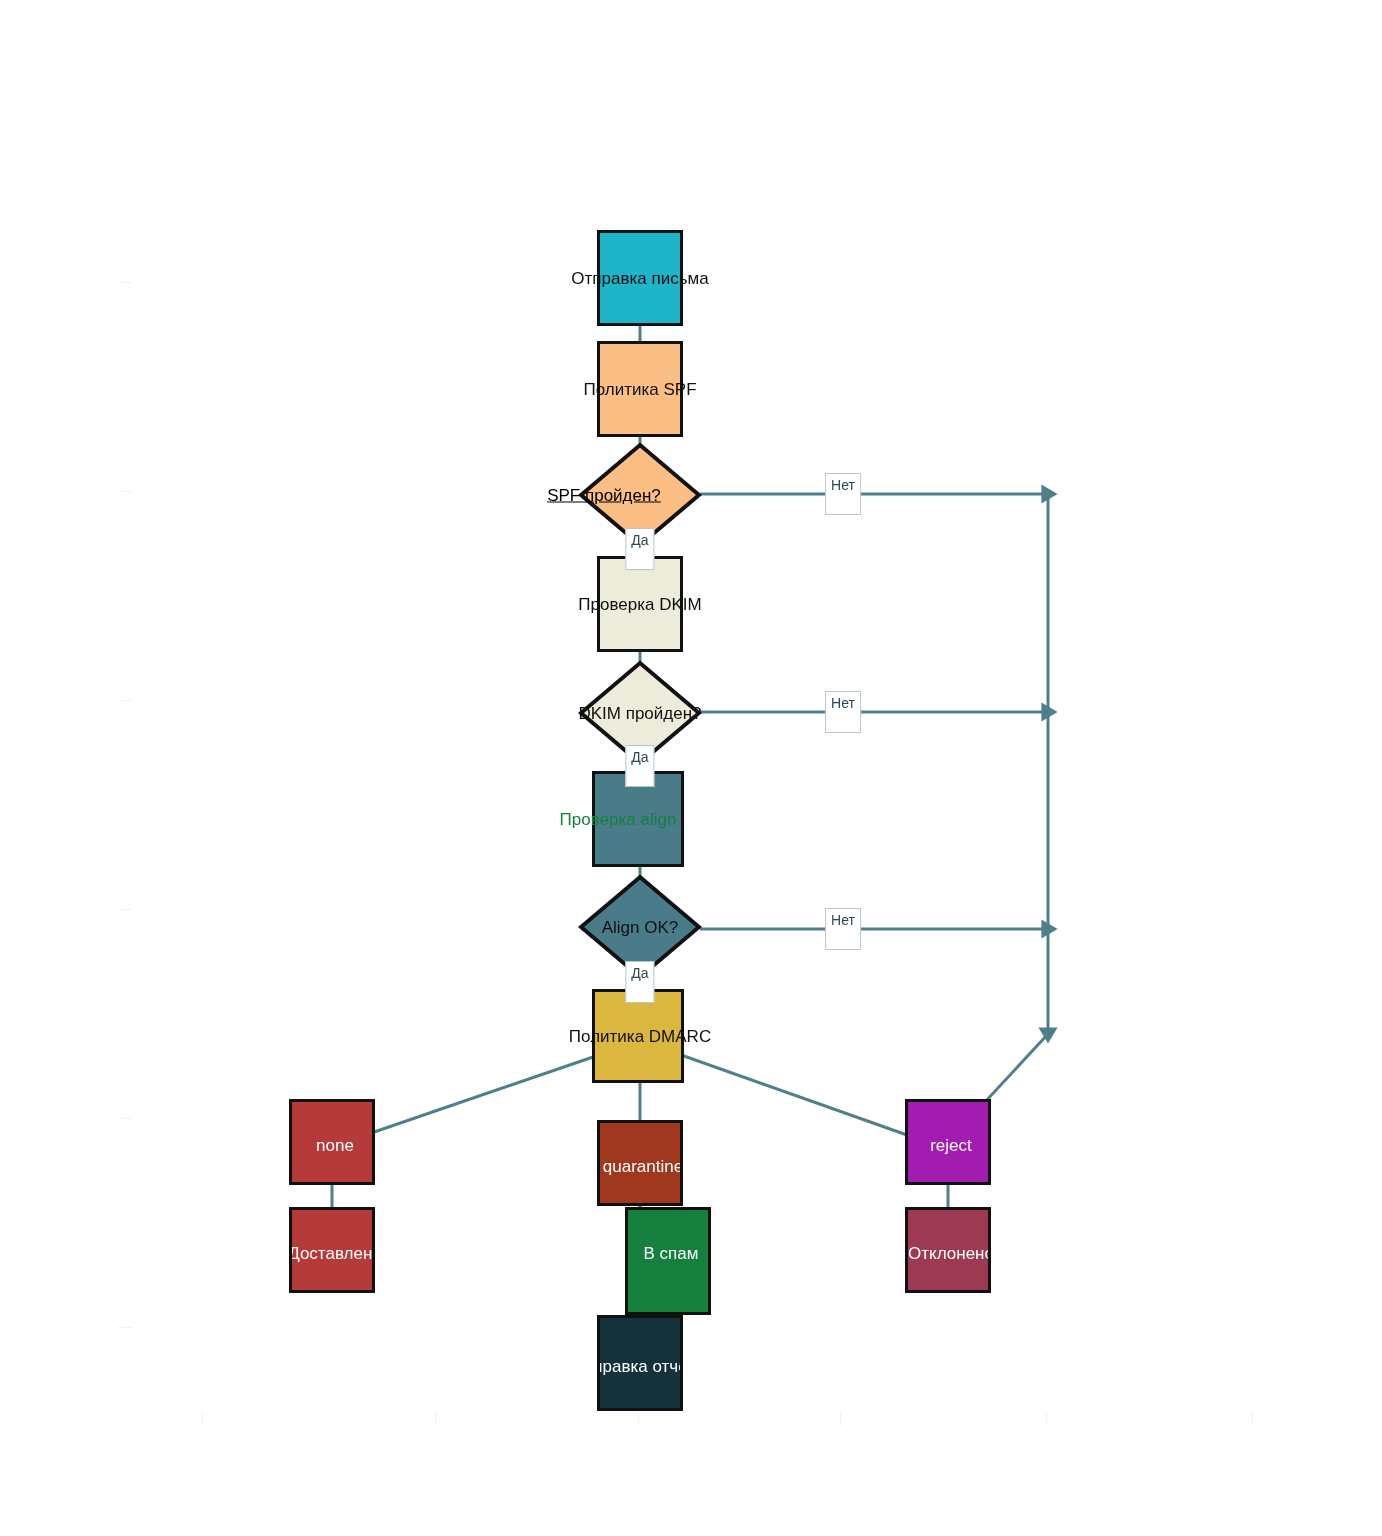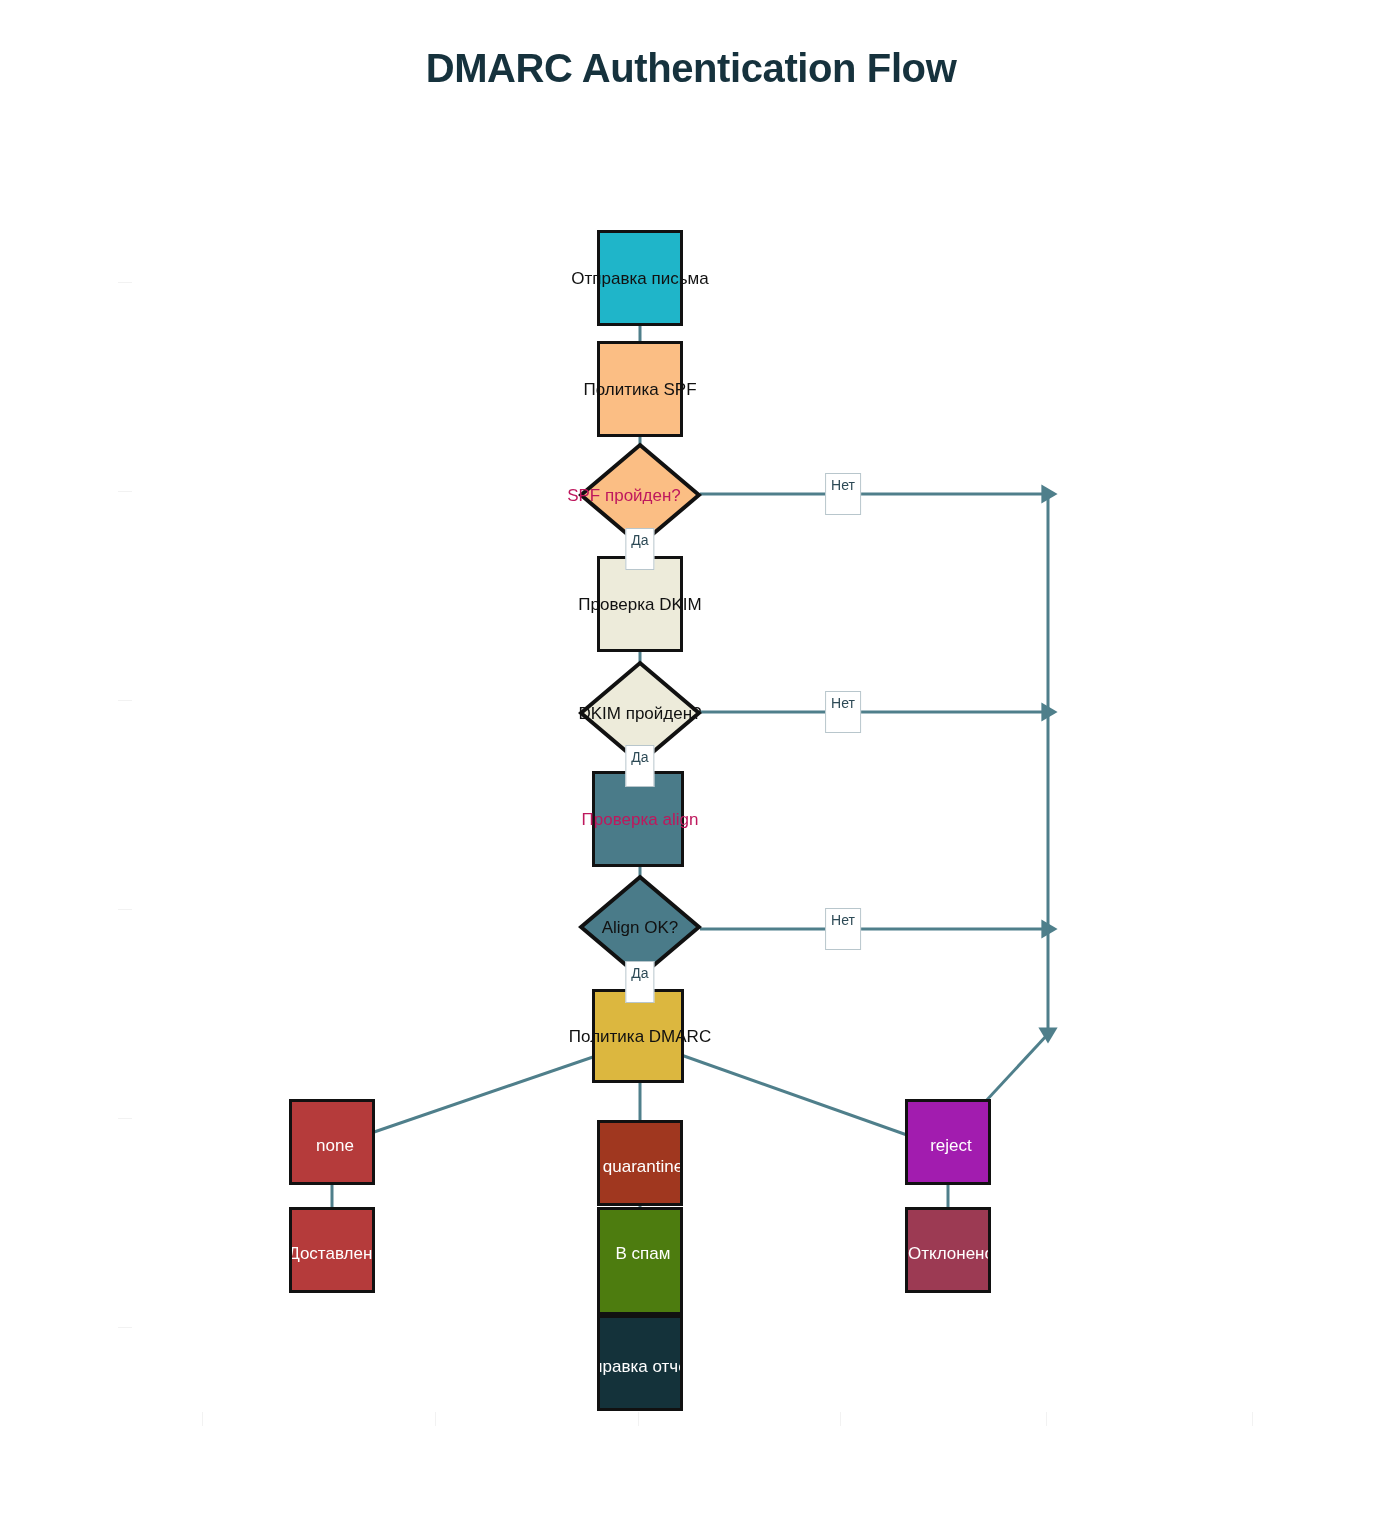--- a/index.html
+++ b/index.html
@@ -83,21 +83,20 @@
     background: #f2f2f2;
   }
   .tick.v { width: 1px; height: 14px; }
   .tick.h { height: 1px; width: 14px; }
 </style>
 </head>
 <body>
 
 <div id="canvas">
 
-  <div id="title">DMARC Authentication Flow</div>
 
   <div class="tick h" style="left:118px; top:282px;"></div>
   <div class="tick h" style="left:118px; top:491px;"></div>
   <div class="tick h" style="left:118px; top:700px;"></div>
   <div class="tick h" style="left:118px; top:909px;"></div>
   <div class="tick h" style="left:118px; top:1118px;"></div>
   <div class="tick h" style="left:118px; top:1327px;"></div>
   <div class="tick v" style="left:202px; top:1412px;"></div>
   <div class="tick v" style="left:435px; top:1412px;"></div>
   <div class="tick v" style="left:638px; top:1412px;"></div>
@@ -143,34 +142,34 @@
   <div class="nodelabel" style="left:640px; top:278px; color:#111111;">Отправка письма</div>
 
   <div class="node" style="left:597px; top:341px; width:86px; height:96px; background:#fbbe84;"></div>
   <div class="nodelabel" style="left:640px; top:389px; color:#111111;">Политика SPF</div>
 
   <div class="node diamond" style="left:578px; top:442px; width:124px; height:106px;">
     <svg class="dmshape" viewBox="0 0 124 106">
       <polygon points="62,3 121,53 62,103 3,53" fill="#fbbe84" stroke="#111111" stroke-width="4"></polygon>
     </svg>
   </div>
-  <div class="nodelabel" style="left:624px; top:495px; color:#be185d;">SPF пройден?</div>
+  <div class="nodelabel" style="left:604px; top:495px; color:#000000;text-decoration:underline;">SPF пройден?</div>
 
   <div class="node" style="left:597px; top:556px; width:86px; height:96px; background:#edebda;"></div>
   <div class="nodelabel" style="left:640px; top:604px; color:#111111;">Проверка DKIM</div>
 
   <div class="node diamond" style="left:578px; top:660px; width:124px; height:106px;">
     <svg class="dmshape" viewBox="0 0 124 106">
       <polygon points="62,3 121,53 62,103 3,53" fill="#edebda" stroke="#111111" stroke-width="4"></polygon>
     </svg>
   </div>
   <div class="nodelabel" style="left:640px; top:713px; color:#111111;">DKIM пройден?</div>
 
   <div class="node" style="left:592px; top:771px; width:92px; height:96px; background:#4a7b89;"></div>
-  <div class="nodelabel" style="left:640px; top:819px; color:#be185d;">Проверка align</div>
+  <div class="nodelabel" style="left:618px; top:819px; color:#15803d;">Проверка align</div>
 
   <div class="node diamond" style="left:578px; top:874px; width:124px; height:106px;">
     <svg class="dmshape" viewBox="0 0 124 106">
       <polygon points="62,3 121,53 62,103 3,53" fill="#4a7b89" stroke="#111111" stroke-width="4"></polygon>
     </svg>
   </div>
   <div class="nodelabel" style="left:640px; top:927px; color:#111111;">Align OK?</div>
 
   <div class="node" style="left:592px; top:989px; width:92px; height:94px; background:#dcb73f;"></div>
   <div class="nodelabel" style="left:640px; top:1036px; color:#111111;">Политика DMARC</div>
@@ -184,21 +183,21 @@
   </div>
 
   <div class="node clipbox" style="left:905px; top:1099px; width:86px; height:86px; background:#a21caf;">
     <div class="nodelabel" style="top:43px; left:43px;">reject</div>
   </div>
 
   <div class="node clipbox" style="left:289px; top:1207px; width:86px; height:86px; background:#b53b3b;">
     <div class="nodelabel" style="top:43px; left:43px;">Доставлено</div>
   </div>
 
-  <div class="node clipbox" style="left:597px; top:1207px; width:86px; height:108px; background:#4d7c0f;">
+  <div class="node clipbox" style="left:625px; top:1207px; width:86px; height:108px; background:#15803d;">
     <div class="nodelabel" style="top:43px; left:43px;">В спам</div>
   </div>
 
   <div class="node clipbox" style="left:905px; top:1207px; width:86px; height:86px; background:#9c3a53;">
     <div class="nodelabel" style="top:43px; left:43px;">Отклонено</div>
   </div>
 
   <div class="node clipbox" style="left:597px; top:1315px; width:86px; height:96px; background:#14323a;">
     <div class="nodelabel" style="top:48px; left:43px;">Отправка отчётов</div>
   </div>

